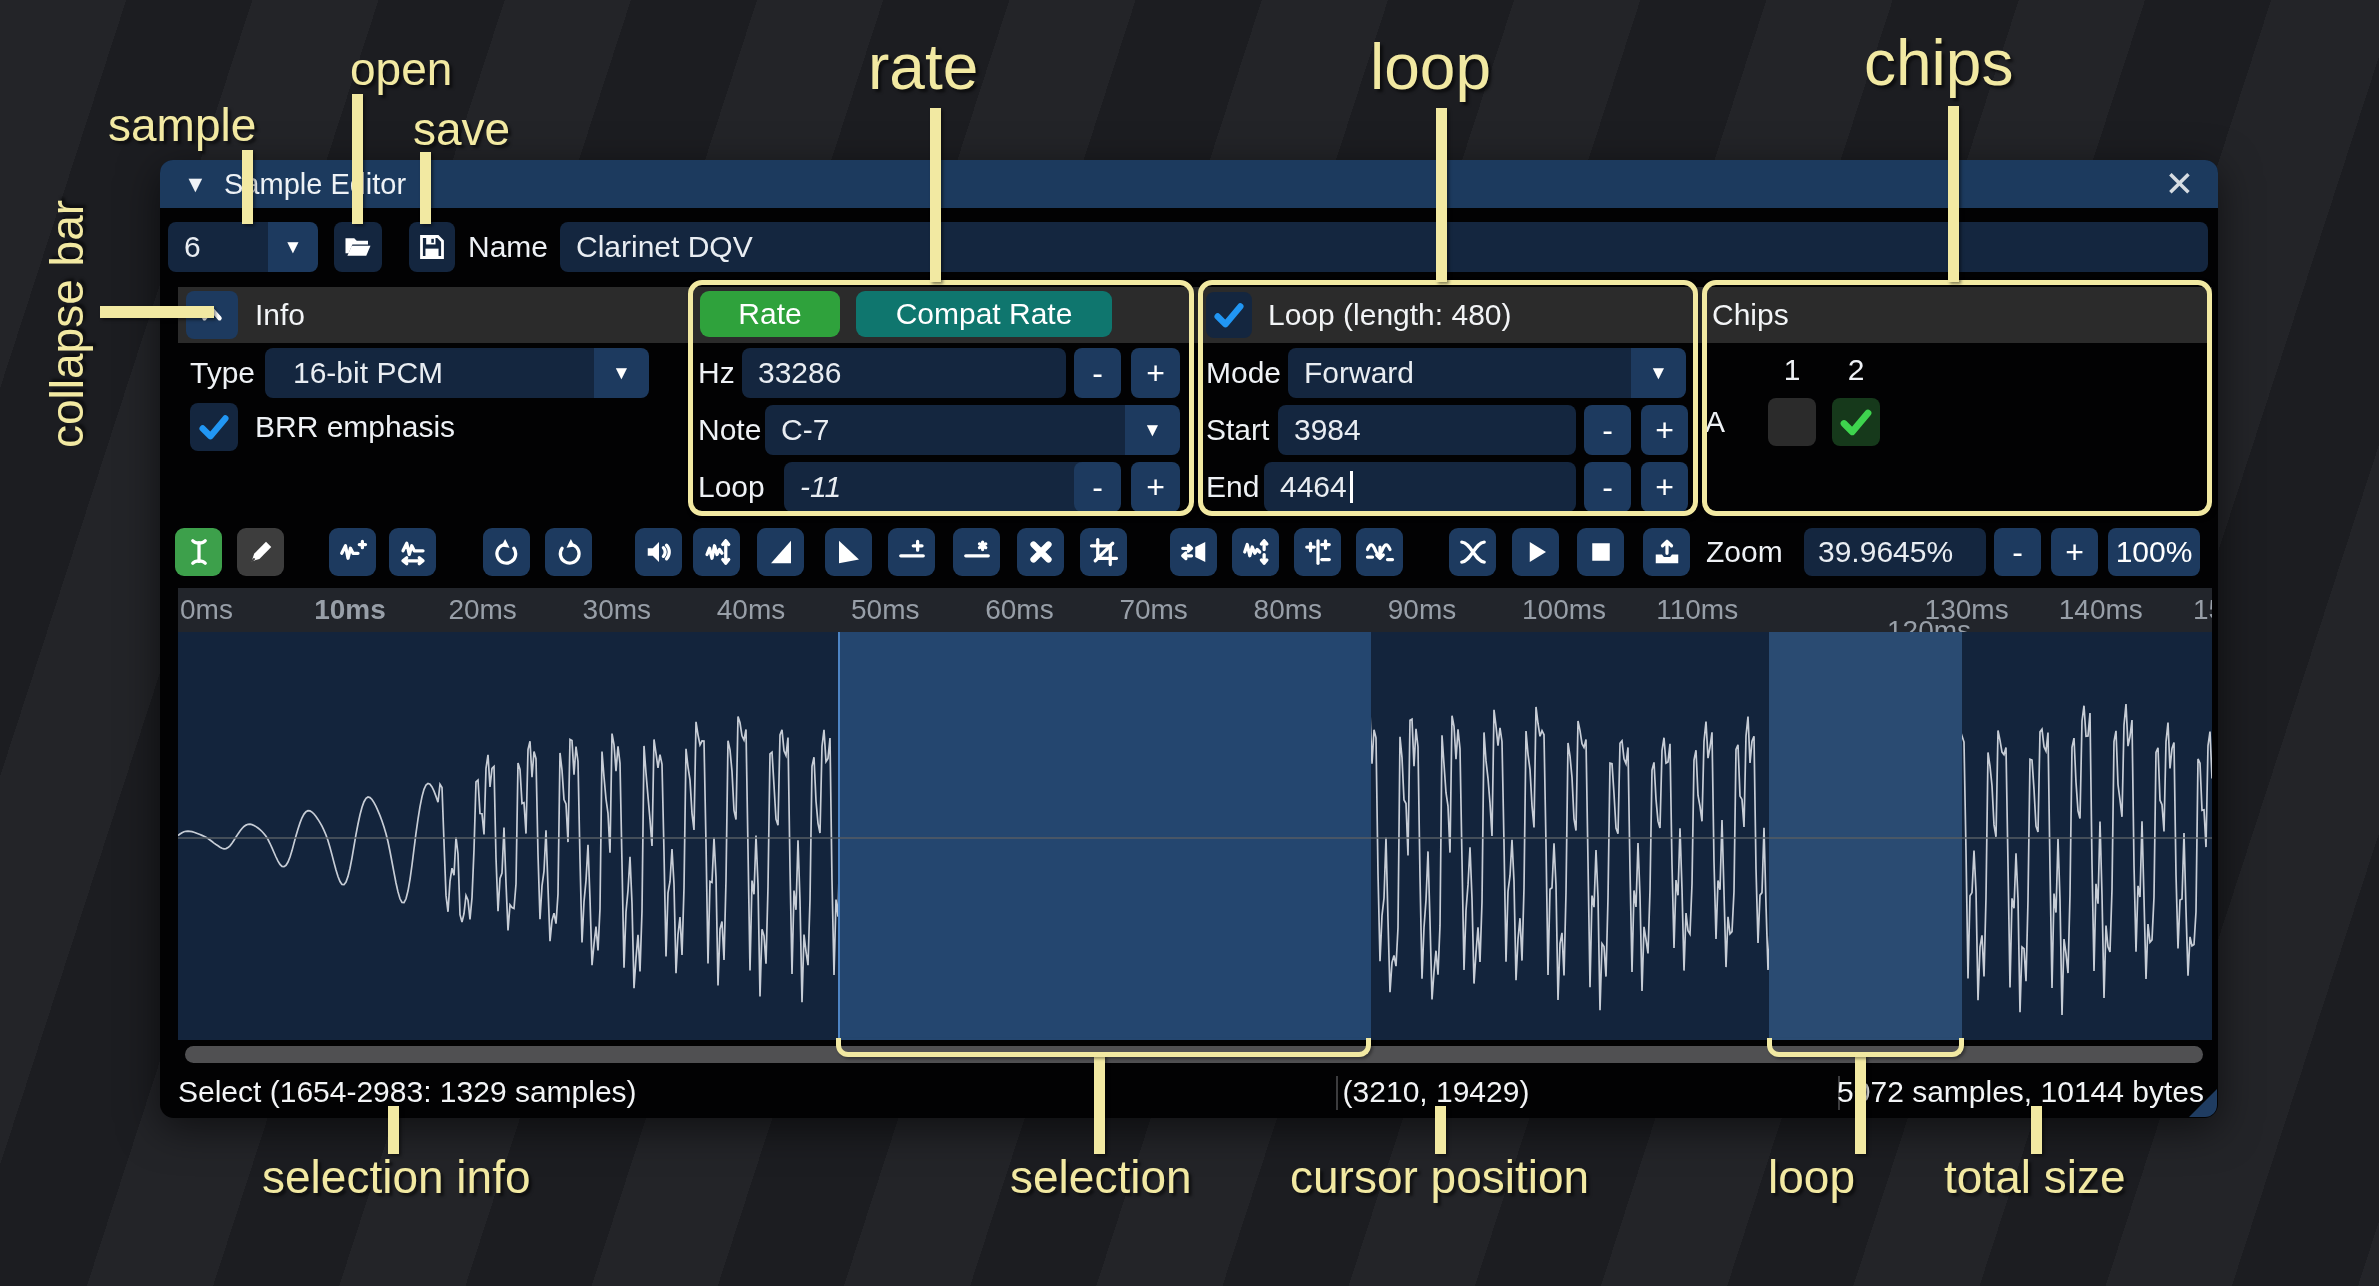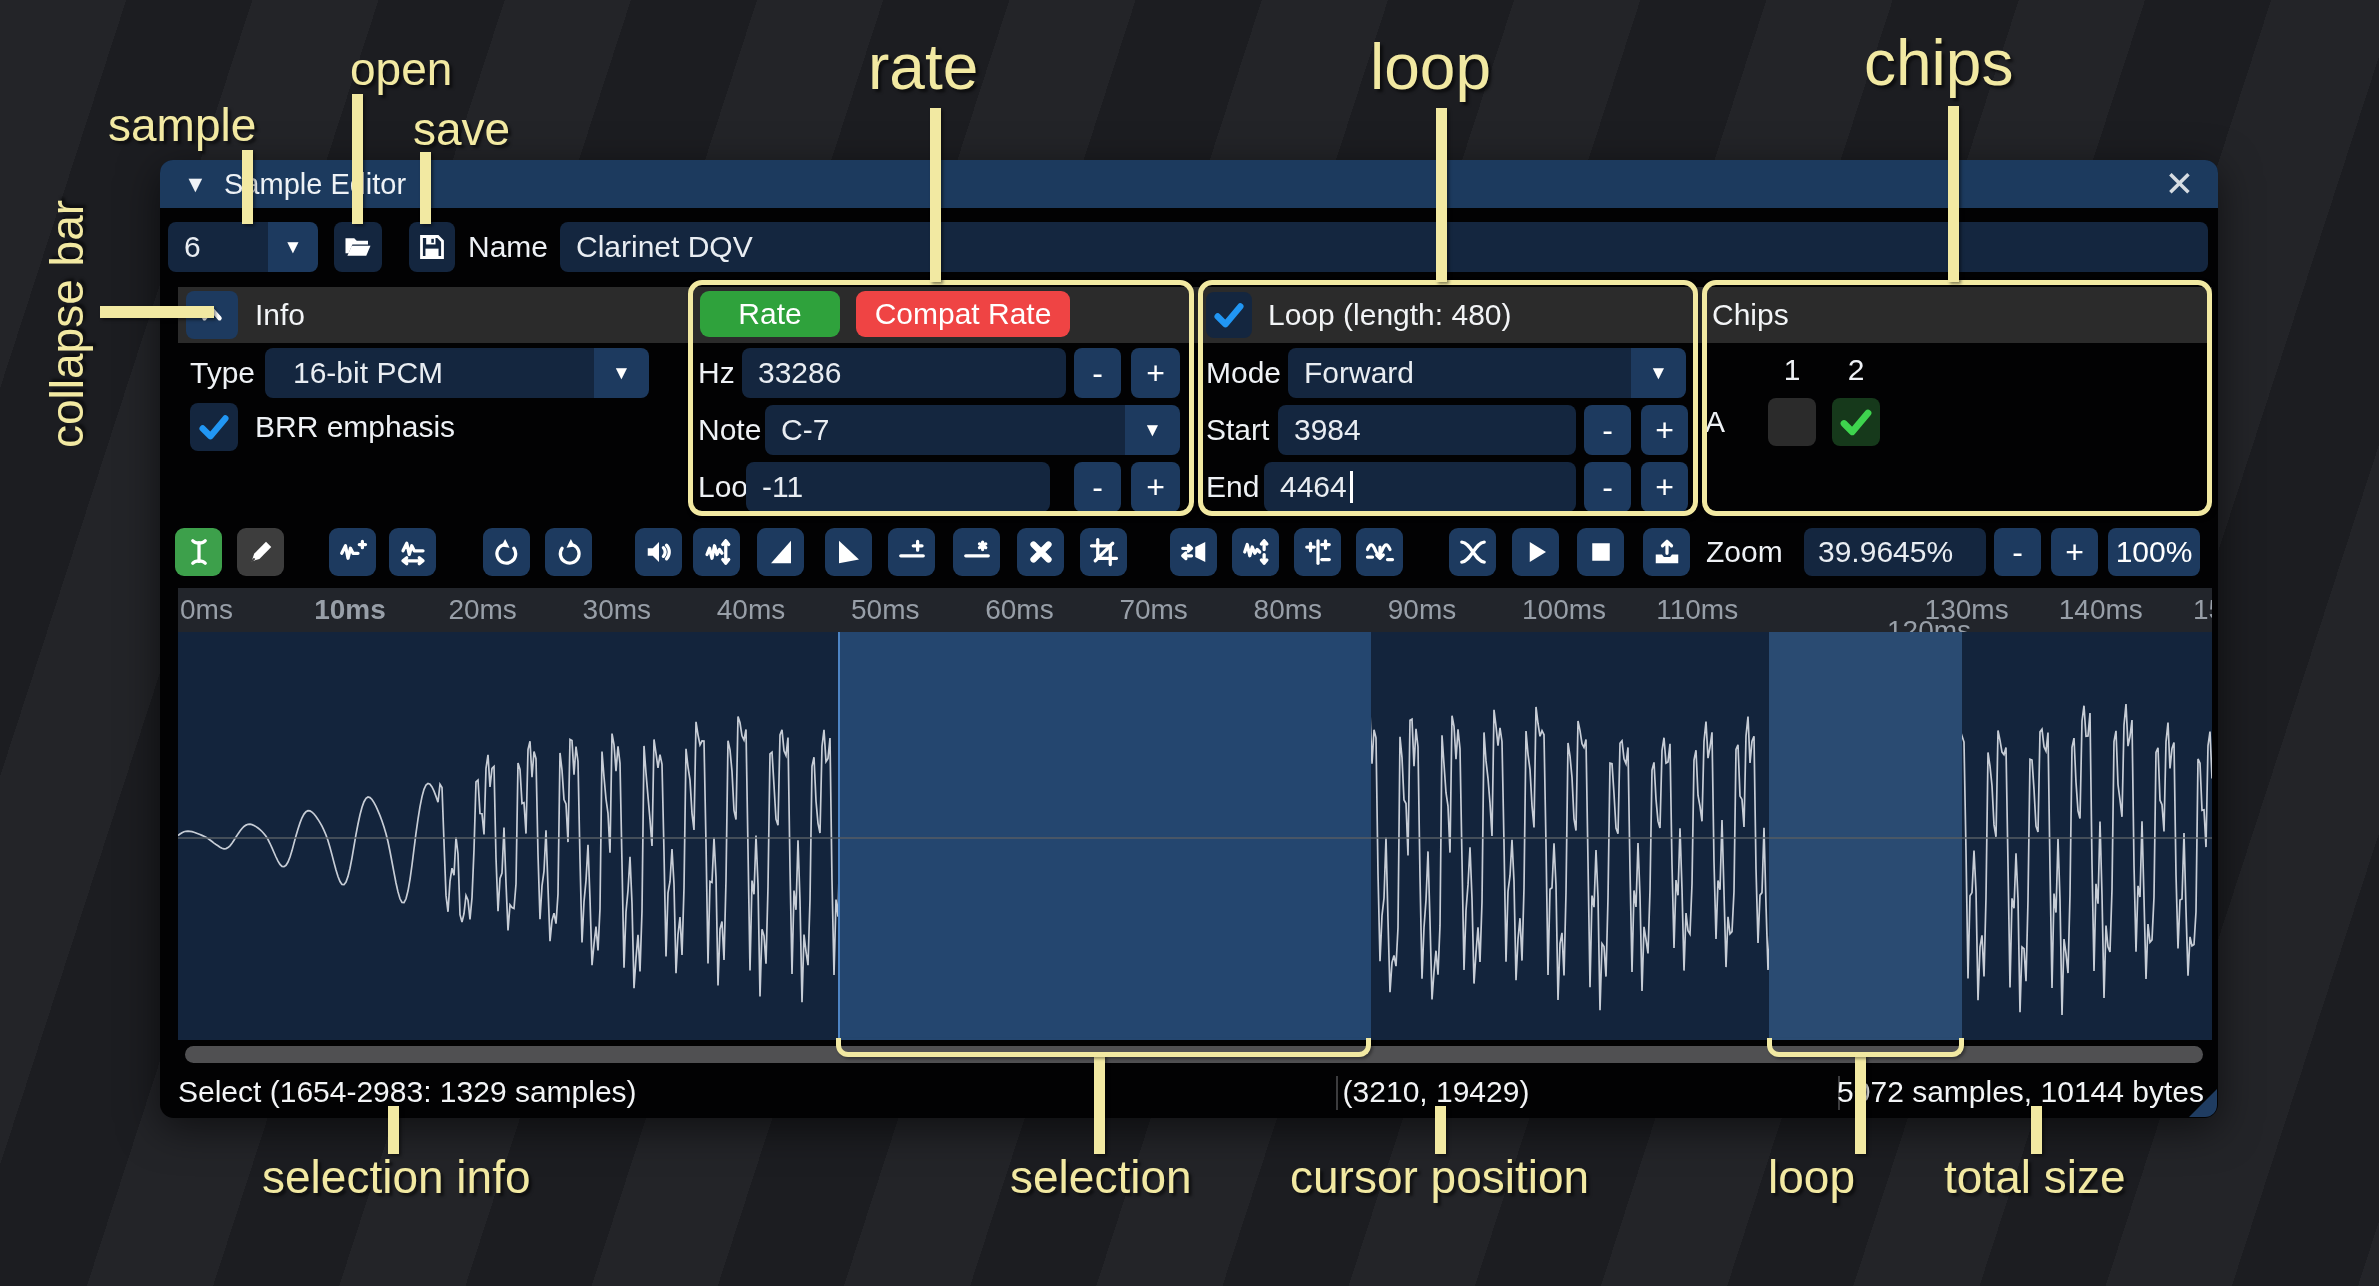--- a/index.html
+++ b/index.html
@@ -96,32 +96,32 @@
     <div class="combo-main" style="left:105px;top:188px;width:329px;height:50px;padding-left:28px;">16-bit PCM</div>
     <div class="combo-arrow" style="left:434px;top:188px;width:55px;height:50px;">▼</div>
     <div class="check" style="left:30px;top:243px;width:48px;height:48px;">
       <svg viewBox="0 0 24 24" style="width:34px;height:34px;">
           <polyline points="4,13 9.5,18.5 20,6" fill="none" stroke="#2196f3" stroke-width="4.5" stroke-linecap="round" stroke-linejoin="round"></polyline>
         </svg>
     </div>
     <span class="lbl" style="left:95px;top:243px;line-height:48px;">BRR emphasis</span>
 
     <div class="pill" style="left:540px;width:140px;background:#2fa23c;">Rate</div>
-    <div class="pill" style="left:696px;width:214px;background:#ef4444;">Compat Rate</div>
+    <div class="pill" style="left:696px;width:256px;background:#0f766e;">Compat Rate</div>
     <span class="lbl" style="left:538px;top:188px;">Hz</span>
     <div class="field" style="left:582px;top:188px;width:324px;height:50px;">
         <div class="inner">33286</div>
       </div>
     <div class="btn" style="left:914px;top:188px;width:47px;height:50px;font-size:32px;">-</div>
     <div class="btn" style="left:971px;top:188px;width:49px;height:50px;font-size:32px;">+</div>
     <span class="lbl" style="left:538px;top:245px;">Note</span>
     <div class="combo-main" style="left:605px;top:245px;width:360px;height:50px;">C-7</div>
     <div class="combo-arrow" style="left:965px;top:245px;width:55px;height:50px;">▼</div>
     <span class="lbl" style="left:538px;top:302px;">Loop</span>
-    <div class="field" style="left:586px;top:302px;width:304px;height:50px;">
+    <div class="field" style="left:624px;top:302px;width:304px;height:50px;font-style:italic;">
         <div class="inner">-11</div>
       </div>
     <div class="btn" style="left:914px;top:302px;width:47px;height:50px;font-size:32px;">-</div>
     <div class="btn" style="left:971px;top:302px;width:49px;height:50px;font-size:32px;">+</div>
 
     <div class="check" style="left:1046px;top:132px;width:46px;height:46px;">
       <svg viewBox="0 0 24 24" style="width:34px;height:34px;">
           <polyline points="4,13 9.5,18.5 20,6" fill="none" stroke="#2196f3" stroke-width="4.5" stroke-linecap="round" stroke-linejoin="round"></polyline>
         </svg>
     </div>

